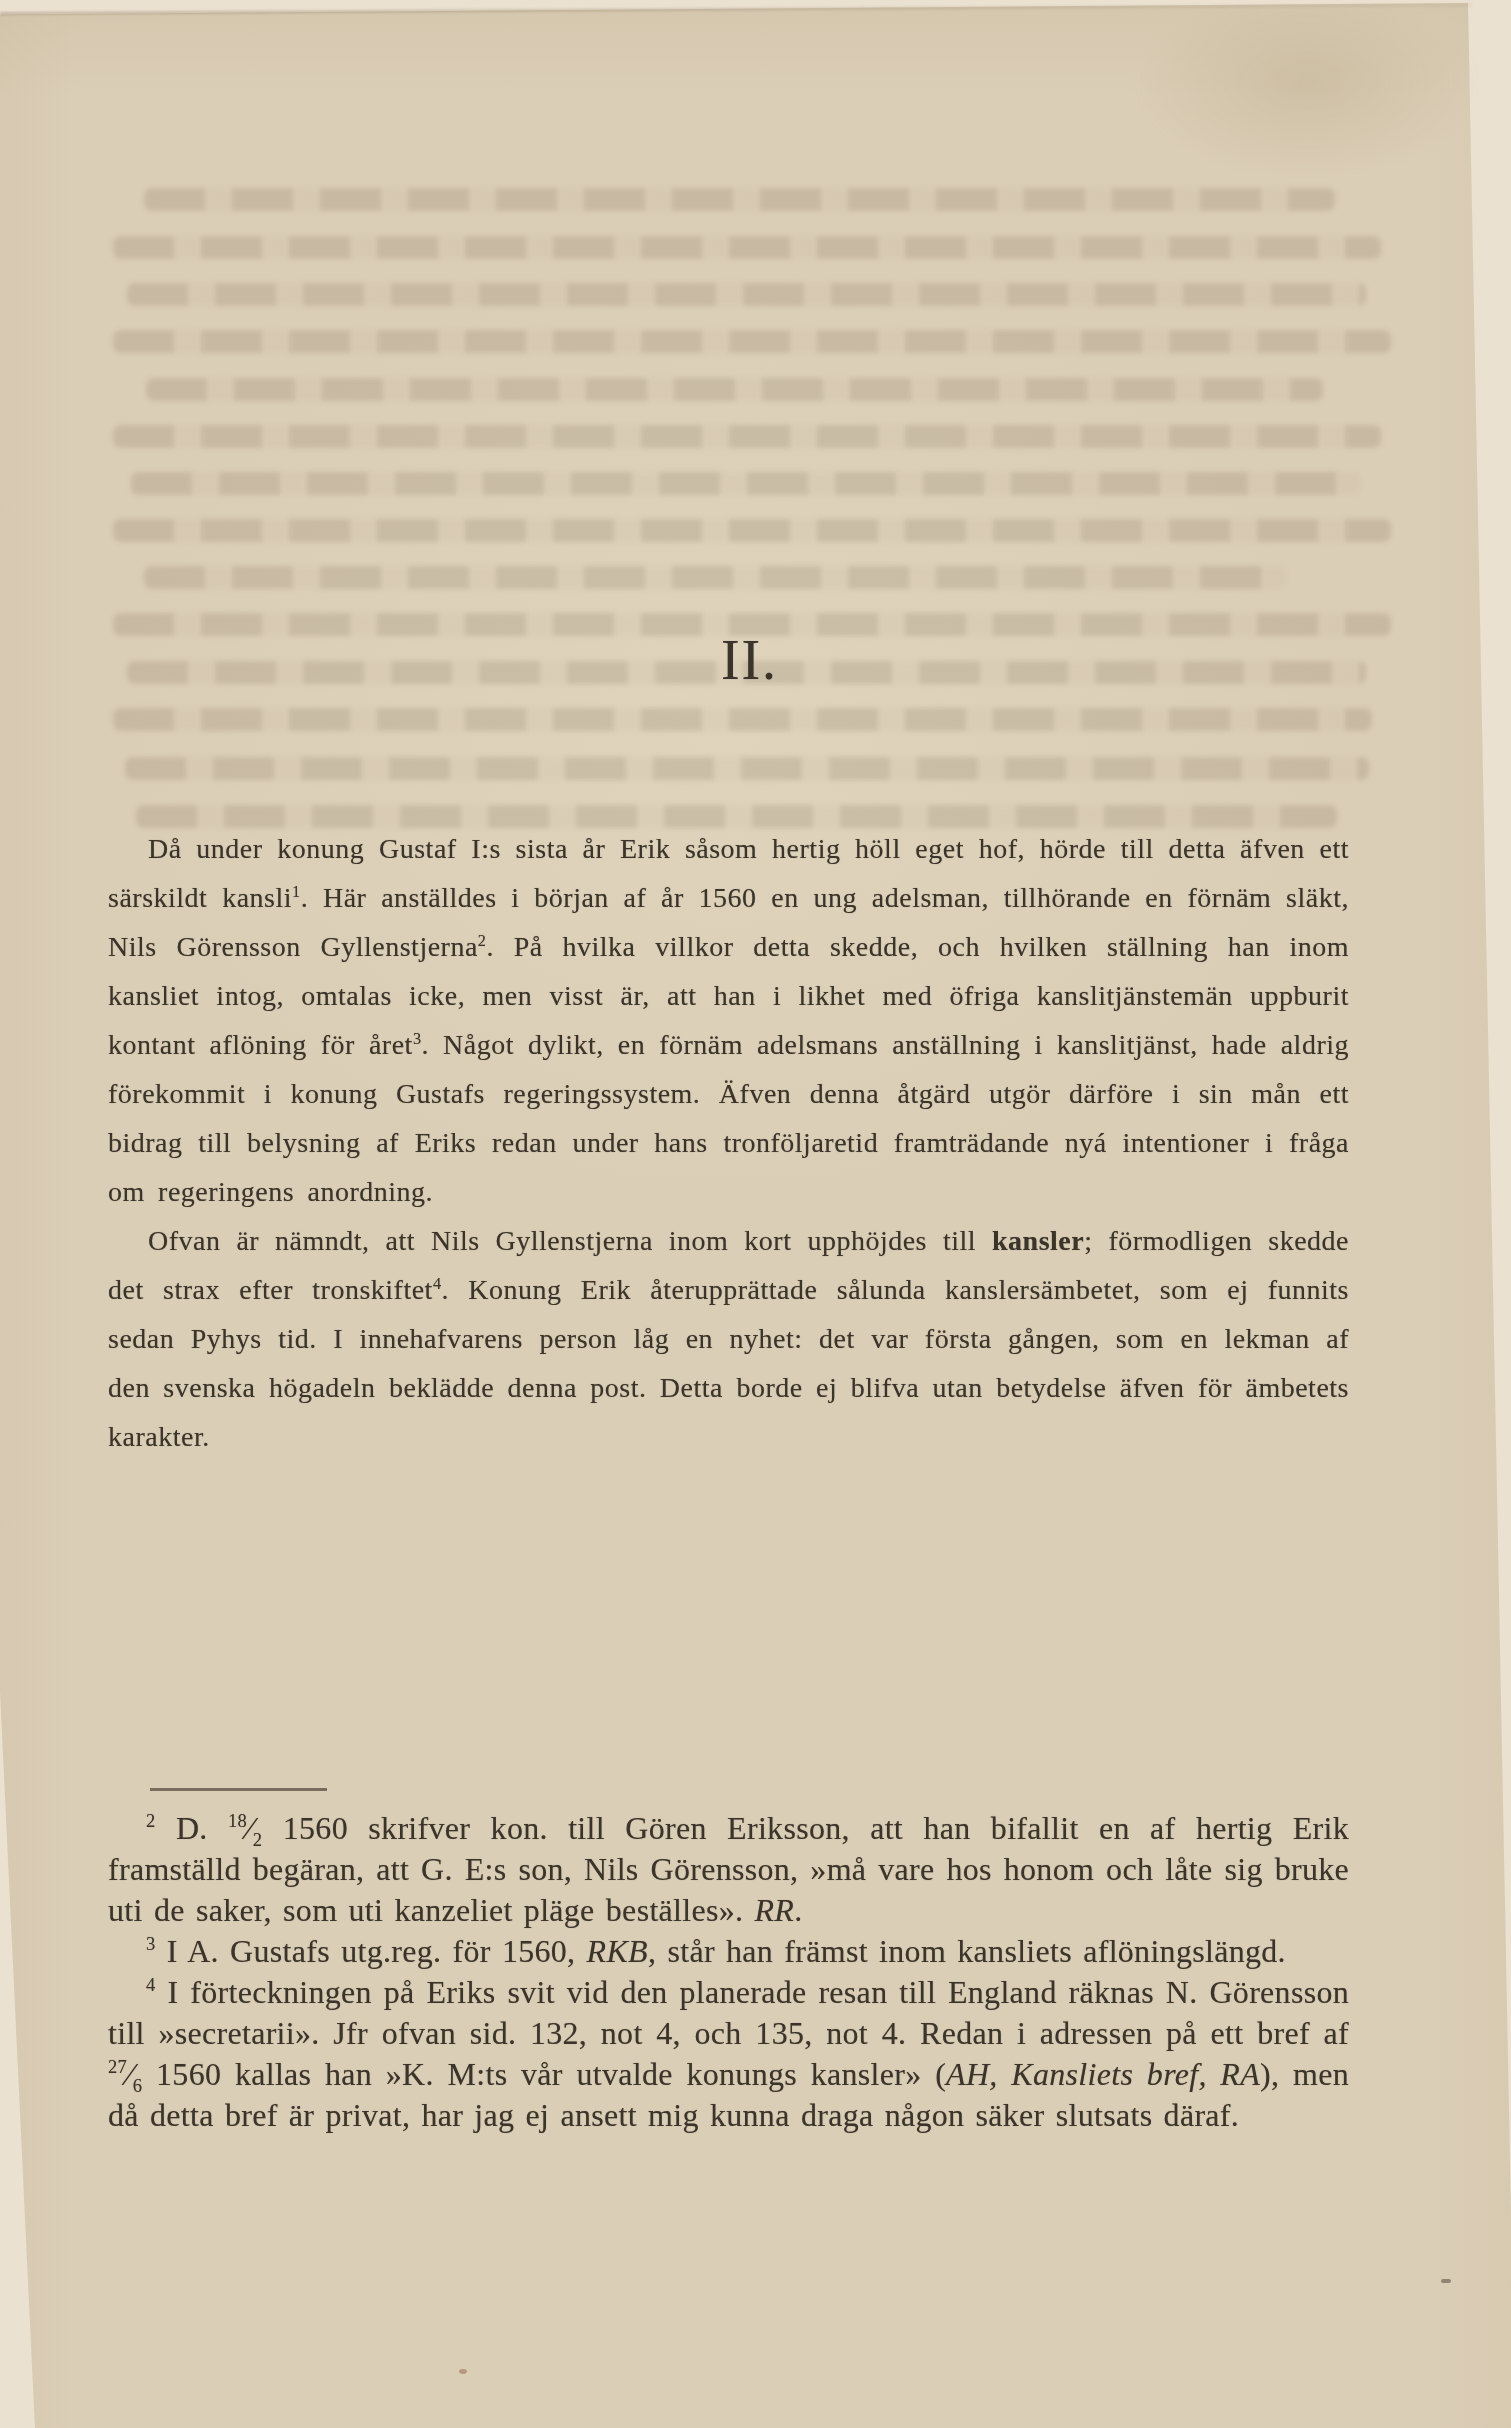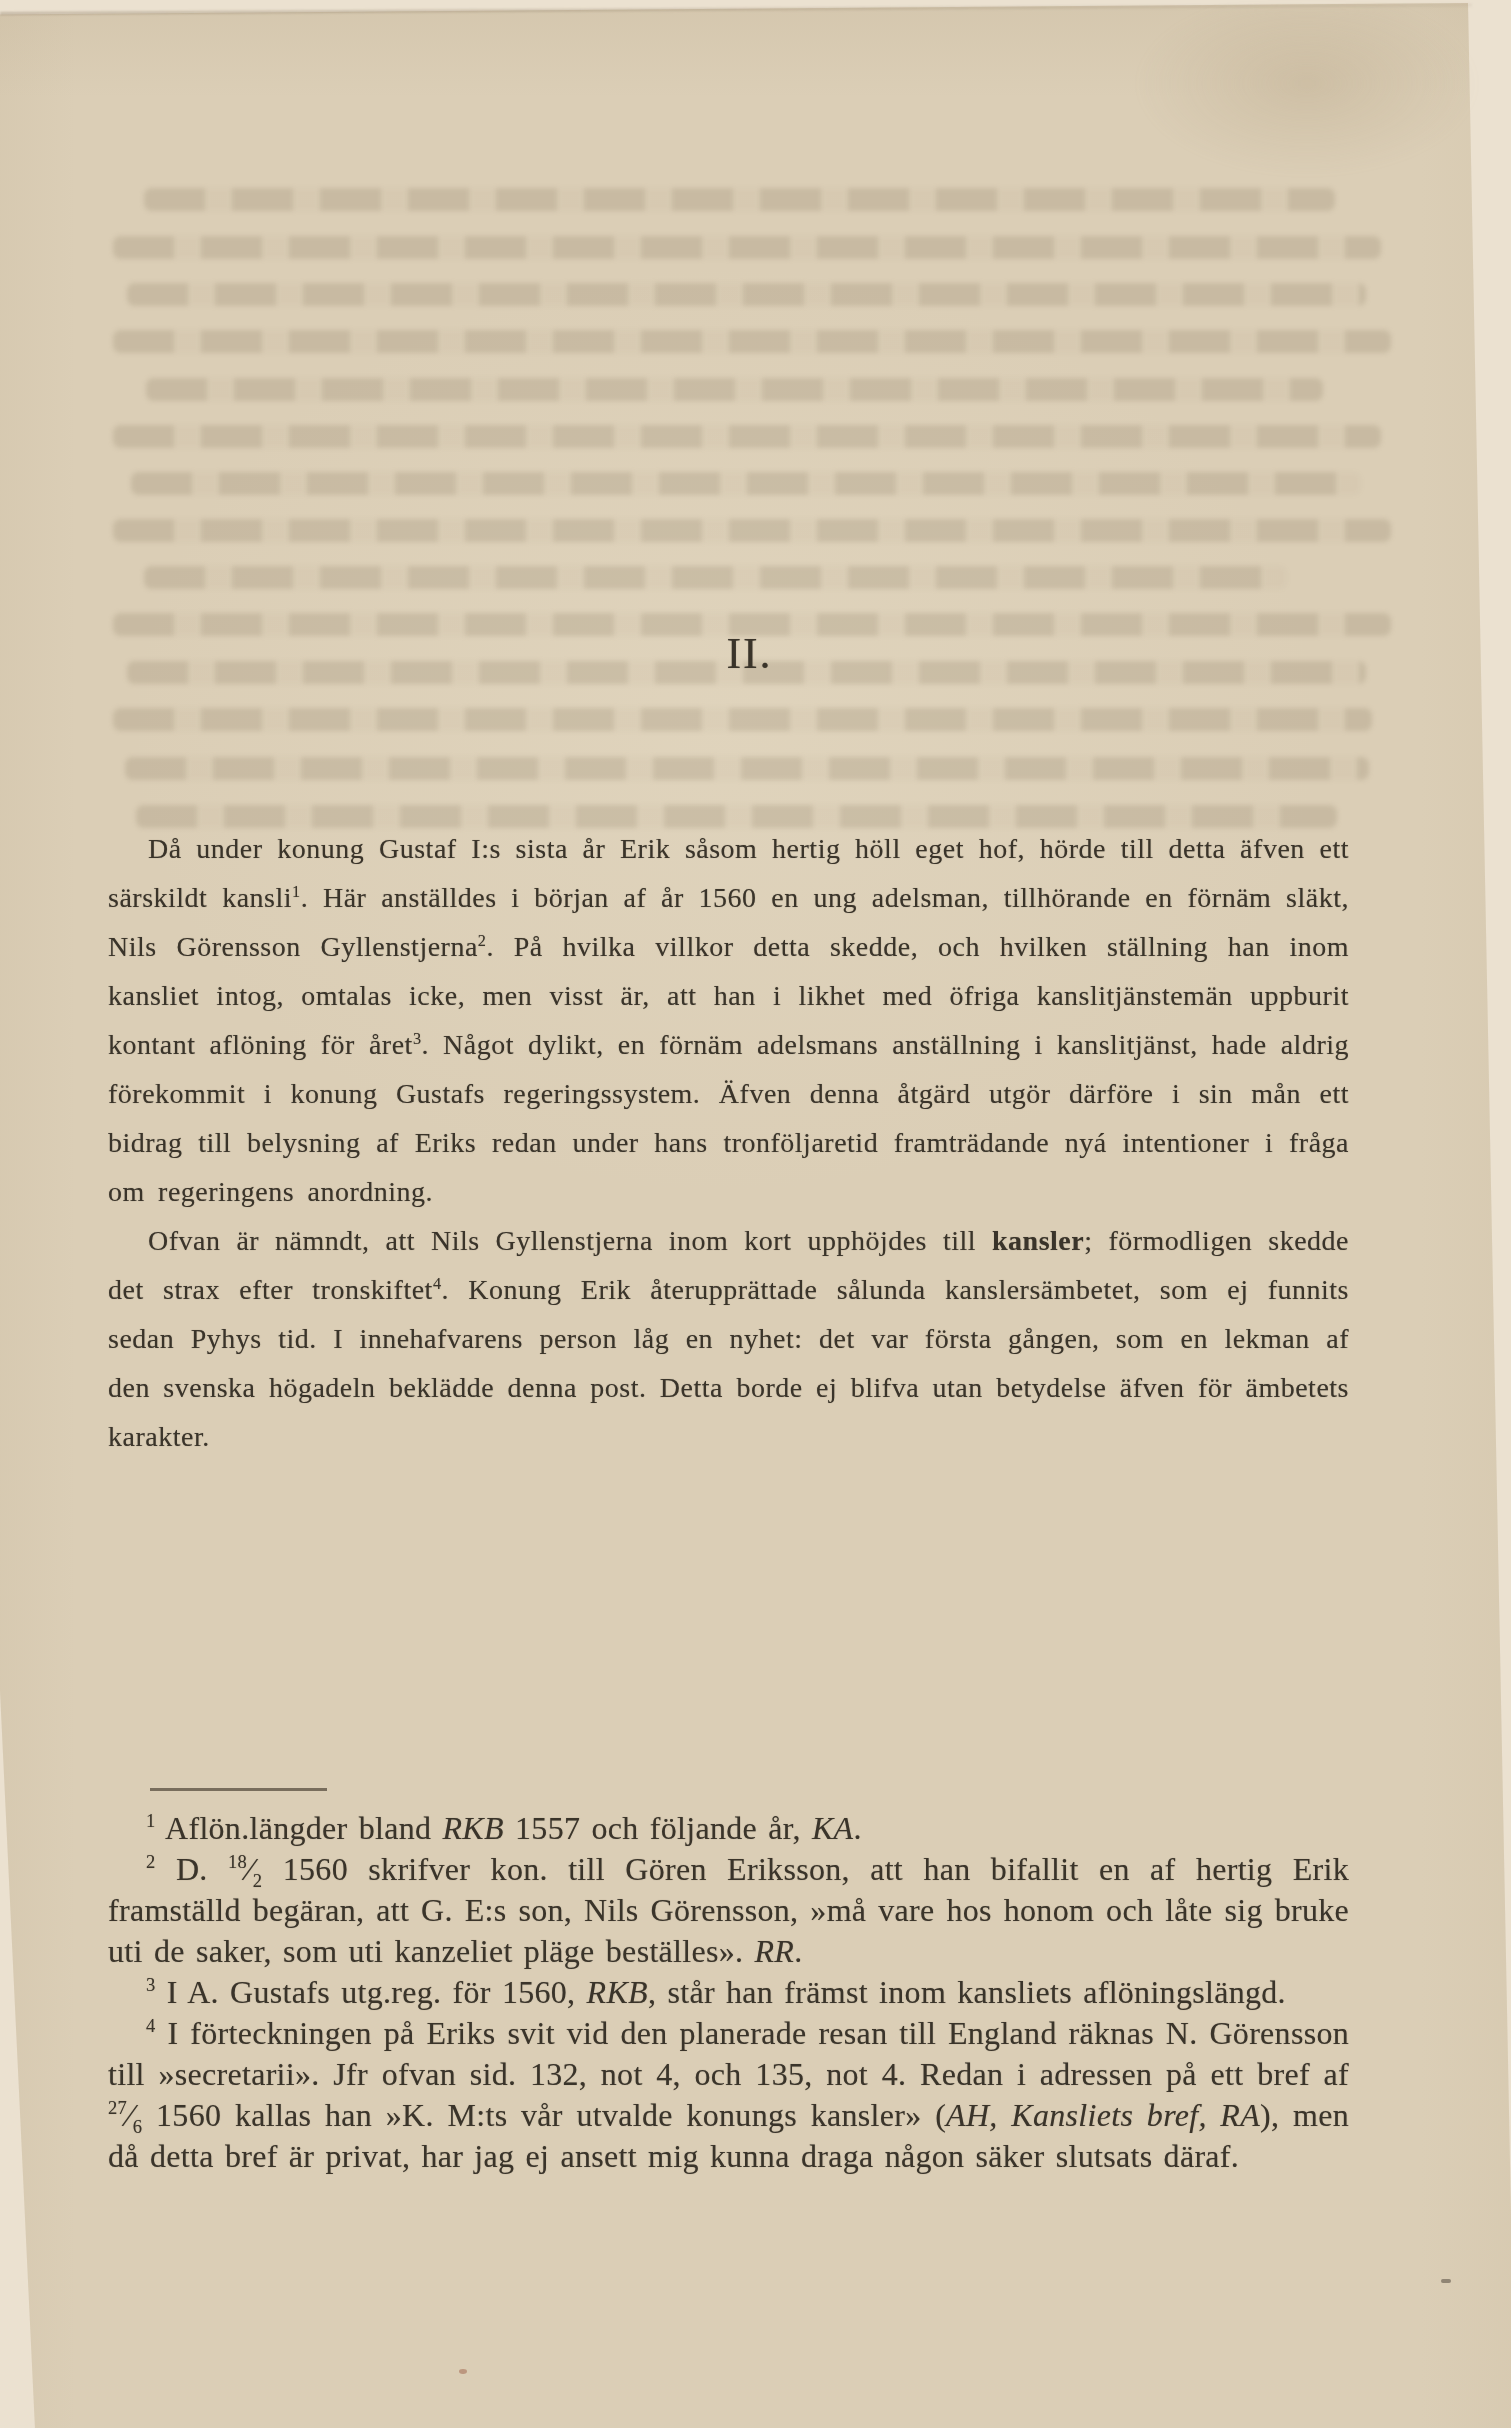--- a/index.html
+++ b/index.html
@@ -18,21 +18,21 @@
   .patch{position:absolute;left:1134px;top:7.7px;width:346px;height:168px;z-index:2;
         background:radial-gradient(ellipse at 50% 45%,rgba(168,148,116,.25),rgba(0,0,0,0) 70%);
         filter:blur(4.8px);}
   .bleed{position:absolute;height:23px;z-index:2;border-radius:7.7px;filter:blur(2.9px);
         background:repeating-linear-gradient(90deg,
            rgba(126,110,84,.20) 0px,rgba(126,110,84,.20) 61px,
            rgba(126,110,84,.04) 61px,rgba(126,110,84,.04) 88px);}
   .speck{position:absolute;z-index:2;border-radius:50%;}
   .txt{position:absolute;left:108px;width:1241px;z-index:3;color:#3a342a;
        text-shadow:0 0 1px rgba(58,52,42,.42);}
-  .secnum{top:630px;font-size:44px;line-height:1.1;text-align:center;
+  .secnum{top:630px;font-size:56px;line-height:1.1;text-align:center;
           padding-left:21px;letter-spacing:1.9px;}
   .chtitle{top:721px;font-size:50px;line-height:1.1;text-align:center;
           padding-left:25px;letter-spacing:1.4px;}
   .bodytext{top:824px;height:957px;overflow:hidden;font-size:28px;line-height:49px;
           text-align:justify;word-spacing:5.8px;letter-spacing:0.5px;}
   .bodytext p{margin:0;text-indent:40px;}
   .sep{position:absolute;left:150px;top:1788px;width:177px;height:2.9px;z-index:3;
        background:rgba(72,63,48,.68);}
   .footnotes{top:1808px;height:471px;overflow:hidden;font-size:32px;line-height:41px;
        text-align:justify;word-spacing:2.9px;letter-spacing:0.3px;}
@@ -73,19 +73,18 @@
   <div class="txt secnum">II.</div>
 
   <div class="txt bodytext">
     <p><span>Då under konung Gustaf I:s sista år Erik såsom hertig höll eget hof, hörde till detta äfven ett särskildt kansli</span><span class="sup">1</span><span>. Här anställdes i början af år 1560 en ung adelsman, tillhörande en förnäm släkt, Nils Görensson Gyllenstjerna</span><span class="sup">2</span><span>. På hvilka villkor detta skedde, och hvilken ställning han inom kansliet intog, omtalas icke, men visst är, att han i likhet med öfriga kanslitjänstemän uppburit kontant aflöning för året</span><span class="sup">3</span><span>. Något dylikt, en förnäm adelsmans anställning i kanslitjänst, hade aldrig förekommit i konung Gustafs regeringssystem. Äfven denna åtgärd utgör därföre i sin mån ett bidrag till belysning af Eriks redan under hans tronföljaretid framträdande nyá intentioner i fråga om regeringens anordning.</span></p>
     <p><span>Ofvan är nämndt, att Nils Gyllenstjerna inom kort upphöjdes till </span><span class="b">kansler</span><span>; förmodligen skedde det strax efter tronskiftet</span><span class="sup">4</span><span>. Konung Erik återupprättade sålunda kanslersämbetet, som ej funnits sedan Pyhys tid. I innehafvarens person låg en nyhet: det var första gången, som en lekman af den svenska högadeln beklädde denna post. Detta borde ej blifva utan betydelse äfven för ämbetets karakter.</span></p>
   </div>
 
   <div class="sep"></div>
 
   <div class="txt footnotes">
-    <p><span class="sup">1</span><span> Aflön.längder bland </span><span class="i">RKB</span><span> 1557 och följande år, </span><span class="i">KA</span><span>.</span></p>
     <p><span class="sup">2</span><span> D. </span><span class="frac"><span class="num">18</span>⁄<span class="den">2</span></span><span> 1560 skrifver kon. till Gören Eriksson, att han bifallit en af hertig Erik framställd begäran, att G. E:s son, Nils Görensson, »må vare hos honom och låte sig bruke uti de saker, som uti kanzeliet pläge beställes». </span><span class="i">RR</span><span>.</span></p>
     <p><span class="sup">3</span><span> I A. Gustafs utg.reg. för 1560, </span><span class="i">RKB</span><span>, står han främst inom kansliets aflöningslängd.</span></p>
     <p><span class="sup">4</span><span> I förteckningen på Eriks svit vid den planerade resan till England räknas N. Görensson till »secretarii». Jfr ofvan sid. 132, not 4, och 135, not 4. Redan i adressen på ett bref af </span><span class="frac"><span class="num">27</span>⁄<span class="den">6</span></span><span> 1560 kallas han »K. M:ts vår utvalde konungs kansler» (</span><span class="i">AH, Kansliets bref, RA</span><span>), men då detta bref är privat, har jag ej ansett mig kunna draga någon säker slutsats däraf.</span></p>
   </div>
 </div>
 
 
 </body></html>

